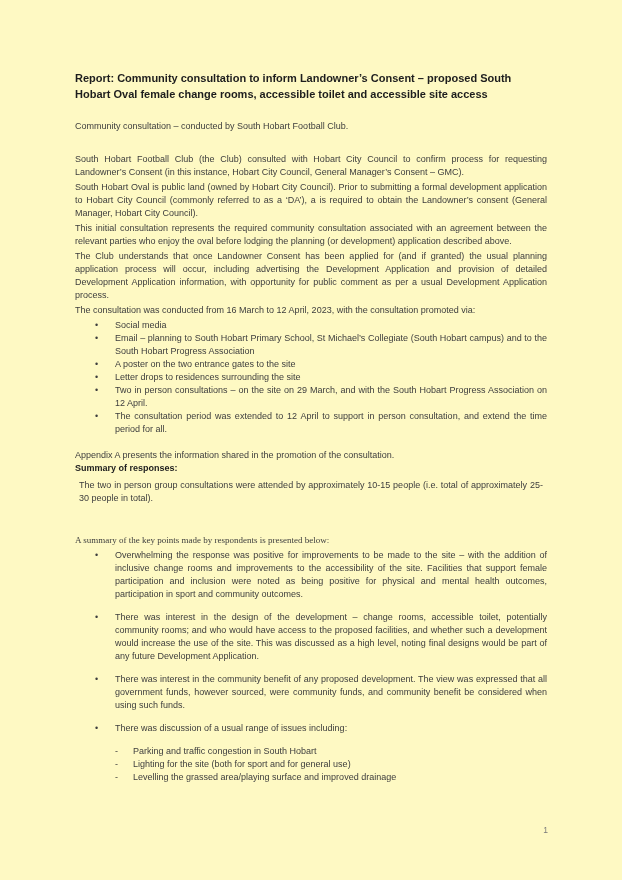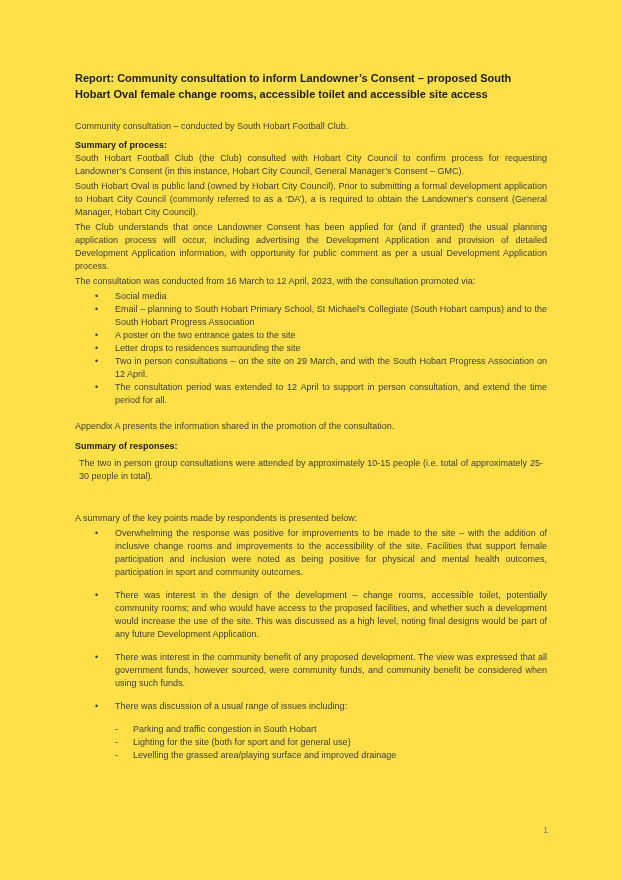--- a/index.html
+++ b/index.html
@@ -1,40 +1,40 @@
 <!DOCTYPE html>
 <html><head>
 <meta charset="utf-8">
 <style>
   html,body { margin:0; padding:0; background:#ffffff; }
   .page {
     position:relative;
     width:622px; height:880px;
-    background:#fde047;
+    background:#fef9c3;
     font-family:"Liberation Sans", sans-serif;
     color:#3d3d3d;
     overflow:hidden;
   }
   .content {
     position:absolute;
     left:75px; top:70px;
     width:472px;
     font-size:9px;
     line-height:13px;
     text-align:justify;
   }
   .title {
     font-size:11px;
     line-height:16px;
     font-weight:bold;
     color:#1d1d1d;
     margin:0 0 18px 0;
     text-align:left;
   }
-  .intro { margin:0 0 6px 0; }
+  .intro { margin:0 0 20px 0; }
   .h2 {
     font-size:9px; line-height:13px;
     font-weight:bold; color:#1d1d1d;
     margin:0; text-align:left;
   }
   .para { margin:0 0 2px 0; }
   .li { display:flex; margin:0; }
   .li .mk {
     flex:0 0 40px;
     padding-left:20px;
@@ -42,42 +42,42 @@
     text-align:left;
   }
   .li .mk2 {
     flex:0 0 58px;
     padding-left:40px;
     box-sizing:border-box;
     text-align:left;
   }
   .li .tx { flex:1; }
   .li.sp { margin-bottom:10px; }
-  .appendix { margin:13px 0 7px 0; }
-  .gap-top { margin-top:29px; }
+  .appendix { margin:13px 0 0 0; }
+  .gap-top { margin-top:29px;font-family:Liberation Serif, serif; }
   .page-number {
     position:absolute;
     right:74px; top:825px;
     font-size:8.5px;
     color:#7a7a7a;
   }
 </style>
 </head>
 <body>
 
 <div class="page">
   <div class="content">
 
     <h1 class="title">Report: Community consultation to inform Landowner’s Consent – proposed South Hobart Oval female change rooms, accessible toilet and accessible site access</h1>
 
     <p class="intro">Community consultation – conducted by South Hobart Football Club.</p>
 
-    <h2 class="h2">Summary of process:</h2>
     <p class="para">South Hobart Football Club (the Club) consulted with Hobart City Council to confirm process for requesting Landowner’s Consent (in this instance, Hobart City Council, General Manager’s Consent – GMC).</p>
     <p class="para">South Hobart Oval is public land (owned by Hobart City Council). Prior to submitting a formal development application to Hobart City Council (commonly referred to as a ‘DA’), a is required to obtain the Landowner’s consent (General Manager, Hobart City Council).</p>
+    <p class="para">This initial consultation represents the required community consultation associated with an agreement between the relevant parties who enjoy the oval before lodging the planning (or development) application described above.</p>
     <p class="para">The Club understands that once Landowner Consent has been applied for (and if granted) the usual planning application process will occur, including advertising the Development Application and provision of detailed Development Application information, with opportunity for public comment as per a usual Development Application process.</p>
     <p class="para">The consultation was conducted from 16 March to 12 April, 2023, with the consultation promoted via:</p>
 
     <div class="li">
       <span class="mk">•</span>
       <span class="tx">Social media</span>
     </div>
     <div class="li">
       <span class="mk">•</span>
       <span class="tx">Email – planning to South Hobart Primary School, St Michael’s Collegiate (South Hobart campus) and to the South Hobart Progress Association</span>

